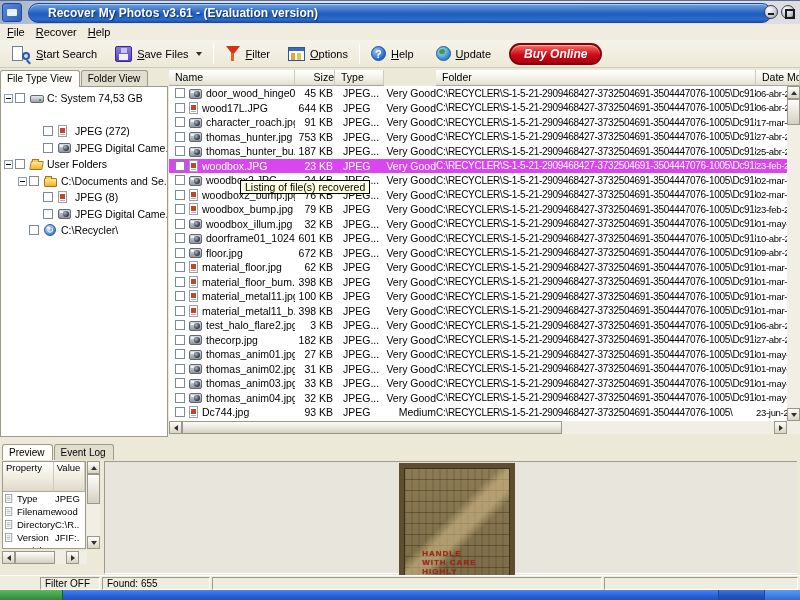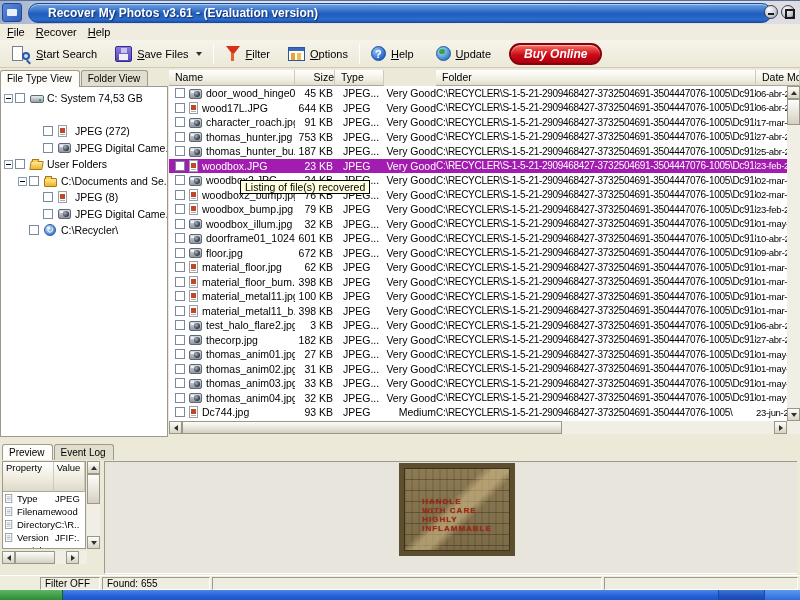--- a/index.html
+++ b/index.html
@@ -121,21 +121,21 @@
   
   #list-header { position:absolute; left:169px; top:70px; width:631px; height:16px; display:flex; }
   .hcell { height:16px; background:linear-gradient(#FFFFFF,#F2F0E4 60%,#E2DECE);
     border-right:1px solid #CFCBBA; border-bottom:1px solid #ACA899; font-size:10.5px;
     padding:1px 0 0 6px; white-space:nowrap; overflow:hidden; position:relative; }
   .h-size { text-align:right; }
   .sort-arrow { position:absolute; right:4px; top:6px; width:0; height:0;
     border-left:3px solid transparent; border-right:3px solid transparent; border-top:4px solid #888478; }
   #rows { position:absolute; left:169px; top:86px; width:618px; height:335px; background:#fff; overflow:hidden; }
   .lrow { display:flex; height:14.5px; align-items:center; }
-  .lrow.selected { background:#a21caf; color:#fff; }
+  .lrow.selected { background:#d946ef; color:#fff; }
   .cell { white-space:nowrap; overflow:hidden; font-size:10.5px; }
   .c-name { width:126px; display:flex; align-items:center; gap:0; padding-left:6px; }
   .c-name .checkbox { position:static; flex:none; margin-right:4px; }
   .c-name .icon { flex:none; margin-right:4px; }
   .fname { white-space:nowrap; overflow:hidden; }
   .c-size { width:40px; text-align:right; padding-right:2px; }
   .c-type { width:49px; padding-left:8px; }
   .c-reco { width:52px; text-align:right; }
   .c-folder { width:320px; font-size:10px; letter-spacing:-0.3px; }
   .c-date { width:31px; font-size:9.5px; letter-spacing:-0.3px; }
@@ -160,28 +160,28 @@
   #prop-header { display:flex; height:30px; }
   .phcell { background:linear-gradient(#FFFFFF,#EEEBDD 60%,#DEDACA); border-right:1px solid #CFCBBA;
     border-bottom:1px solid #ACA899; font-size:9.5px; padding:0 3px; }
   .ph-prop { width:52px; } .ph-val { width:32px; }
   .prow { display:flex; align-items:center; height:13px; font-size:9.5px; }
   .prow .icon { flex:none; margin:0 3px 0 2px; transform:scale(.8); transform-origin:left center; }
   .plabel { width:38px; white-space:nowrap; overflow:hidden; }
   .pvalue { white-space:nowrap; overflow:hidden; }
   #preview-pane { position:absolute; left:104px; top:461px; width:693px; height:113px; background:#E8E5DC;
     border-top:1px solid #9C9A8C; border-left:1px solid #9C9A8C; border-bottom:1px solid #fff; }
-  #crate { position:absolute; left:294px; top:1px; width:116px; height:93px;
+  #crate { position:absolute; left:294px; top:1px; width:116px; height:127px;
     background:
       linear-gradient(135deg, rgba(220,200,150,0) 42%, rgba(214,192,140,.55) 48%, rgba(214,192,140,.55) 56%, rgba(220,200,150,0) 62%),
       repeating-linear-gradient(180deg, rgba(40,25,10,.35) 0 1px, rgba(0,0,0,0) 1px 11px),
       repeating-linear-gradient(90deg, rgba(60,40,20,.15) 0 2px, rgba(0,0,0,0) 2px 7px),
       linear-gradient(#8C7B54,#7A6A46);
     border:5px solid #5E4E30; box-shadow:inset 0 0 0 1px #3E3218; display:flex; flex-direction:column;
-    align-items:center; justify-content:center; padding-top:11px; }
+    align-items:center; justify-content:flex-end; padding-top:11px; }
   .stencil-line { color:#9E2818; font-weight:bold; font-size:8px; letter-spacing:1px; line-height:9px;
     text-shadow:0 0 1px rgba(120,20,10,.6); }
 
   
   #statusbar { position:absolute; left:0; top:575px; width:800px; height:15px; background:#EFECE0;
     border-top:1px solid #fff; display:flex; padding-top:1px; }
   .spanel { height:13px; border:1px solid; border-color:#9C9A8C #FFF #FFF #9C9A8C; font-size:10px;
     padding:0 4px; line-height:12px; margin-left:2px; overflow:hidden; white-space:nowrap; }
   .sp1 { width:60px;margin-left:40px; } .sp2 { width:108px; } .sp3 { width:390px; } .sp4 { flex:1; margin-right:2px; }
   #taskbar { position:absolute; left:0; top:590px; width:800px; height:10px;

